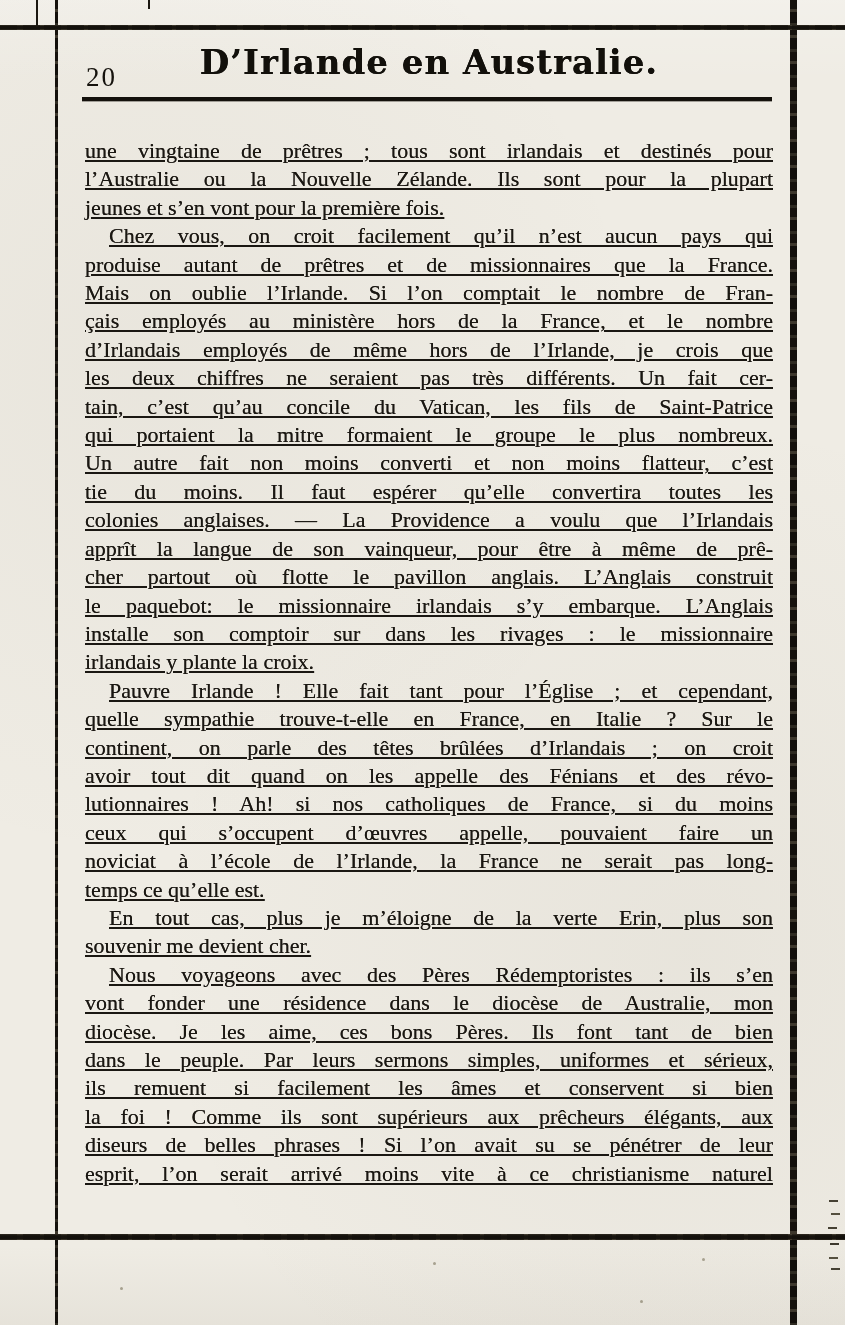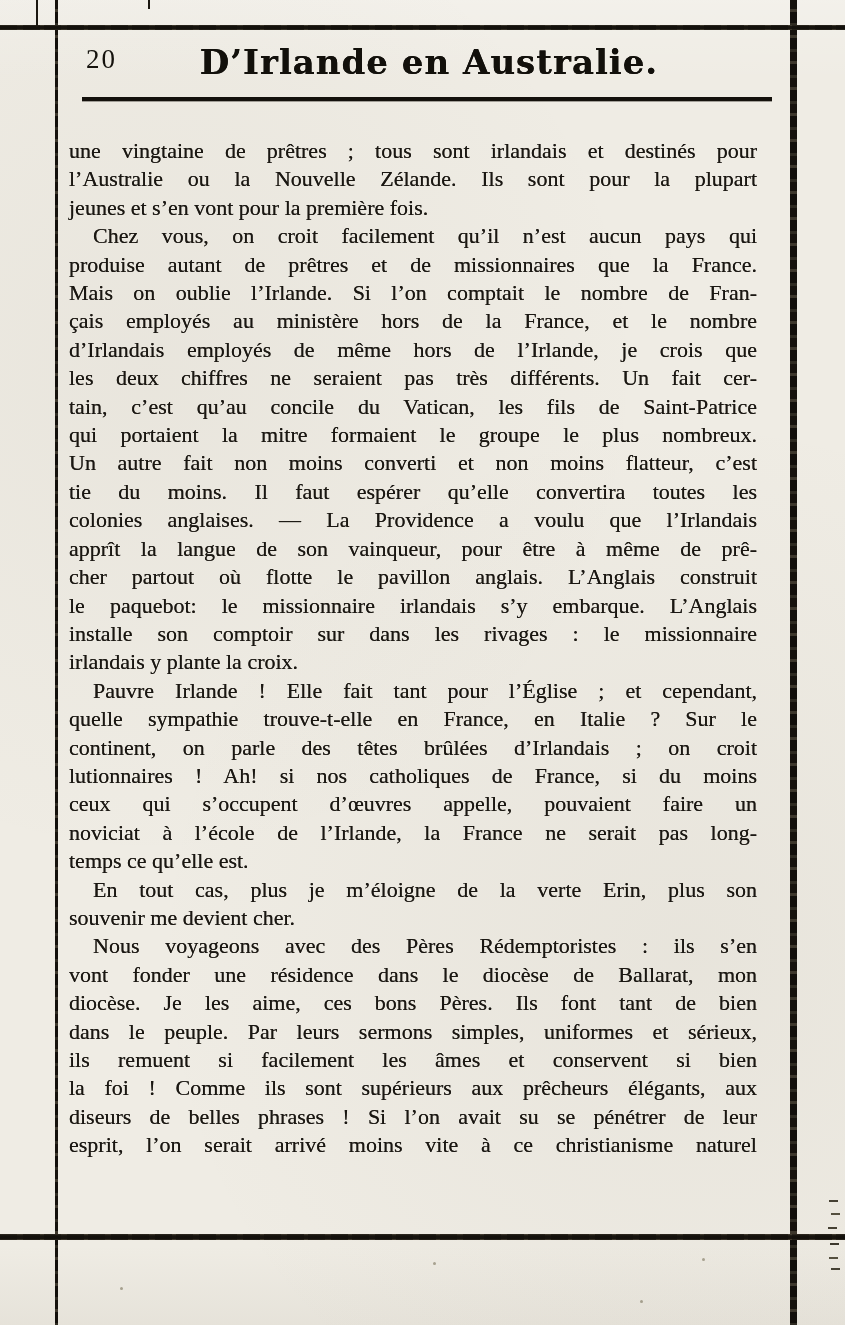--- a/index.html
+++ b/index.html
@@ -27,34 +27,35 @@
   .h-top{top:25px;height:5px;}
   .h-bottom{top:1234px;height:6px;}
   .tick{position:absolute;background:#1b1710;}
   .tick-a{left:36px;top:0;width:2px;height:27px;}
   .tick-b{left:148px;top:0;width:2px;height:9px;}
   .edge-marks{position:absolute;left:829px;top:1200px;width:9px;height:2px;background:#464134;
     box-shadow:2px 13px #55503f,-1px 27px #464134,1px 43px #3c382d,0 57px #55503f,2px 68px #464134;}
   
   .speck{position:absolute;width:3px;height:3px;border-radius:50%;background:#6f684f;opacity:.55;}
   
-  .pagenum{position:absolute;left:86px;top:44px;font-size:27px;letter-spacing:2px;color:#15120d;}
+  .pagenum{position:absolute;left:86px;top:62px;font-size:27px;letter-spacing:2px;color:#15120d;}
   .title{
     position:absolute;left:85px;top:42px;width:688px;
     text-align:center;font-family:"DejaVu Serif", serif;font-weight:700;
     font-size:34px;letter-spacing:1px;color:#12100b;
     text-shadow:0 0 .6px #12100b;
   }
   .header-rule{position:absolute;left:82px;top:97px;width:690px;height:4px;background:#14110c;
     box-shadow:0 1px 0 rgba(20,17,12,.35);}
   
   .body{
-    position:absolute;left:69px;top:137px;width:688px;
+    position:absolute;left:85px;top:137px;width:688px;
     font-size:22px;line-height:28.4px;
     text-shadow:0 0 .5px rgba(22,18,12,.8);
+    text-decoration:underline;
   }
   .line{text-align:justify;text-align-last:justify;white-space:nowrap;}
   .line.end{text-align-last:left;}
   .line.indent{padding-left:24px;}
 </style>
 </head>
 <body>
 
 <div class="page">
 
@@ -91,28 +92,29 @@
       <div class="line">tie du moins. Il faut espérer qu’elle convertira toutes les</div>
       <div class="line">colonies anglaises. — La Providence a voulu que l’Irlandais</div>
       <div class="line">apprît la langue de son vainqueur, pour être à même de prê-</div>
       <div class="line">cher partout où flotte le pavillon anglais. L’Anglais construit</div>
       <div class="line">le paquebot: le missionnaire irlandais s’y embarque. L’Anglais</div>
       <div class="line">installe son comptoir sur dans les rivages : le missionnaire</div>
       <div class="line end">irlandais y plante la croix.</div>
       <div class="line indent">Pauvre Irlande ! Elle fait tant pour l’Église ; et cependant,</div>
       <div class="line">quelle sympathie trouve-t-elle en France, en Italie ? Sur le</div>
       <div class="line">continent, on parle des têtes brûlées d’Irlandais ; on croit</div>
+      <div class="line">avoir tout dit quand on les appelle des Fénians et des révo-</div>
       <div class="line">lutionnaires ! Ah! si nos catholiques de France, si du moins</div>
       <div class="line">ceux qui s’occupent d’œuvres appelle, pouvaient faire un</div>
       <div class="line">noviciat à l’école de l’Irlande, la France ne serait pas long-</div>
       <div class="line end">temps ce qu’elle est.</div>
       <div class="line indent">En tout cas, plus je m’éloigne de la verte Erin, plus son</div>
       <div class="line end">souvenir me devient cher.</div>
       <div class="line indent">Nous voyageons avec des Pères Rédemptoristes : ils s’en</div>
-      <div class="line">vont fonder une résidence dans le diocèse de Ballarat, mon</div>
+      <div class="line">vont fonder une résidence dans le diocèse de Australie, mon</div>
       <div class="line">diocèse. Je les aime, ces bons Pères. Ils font tant de bien</div>
       <div class="line">dans le peuple. Par leurs sermons simples, uniformes et sérieux,</div>
       <div class="line">ils remuent si facilement les âmes et conservent si bien</div>
       <div class="line">la foi ! Comme ils sont supérieurs aux prêcheurs élégants, aux</div>
       <div class="line">diseurs de belles phrases ! Si l’on avait su se pénétrer de leur</div>
       <div class="line">esprit, l’on serait arrivé moins vite à ce christianisme naturel</div>
     </div>
 
 </div>
 

